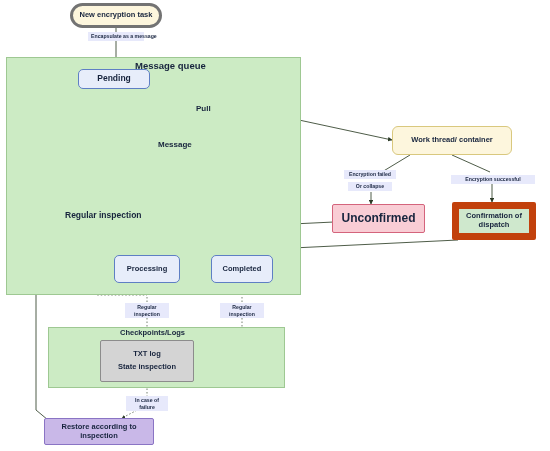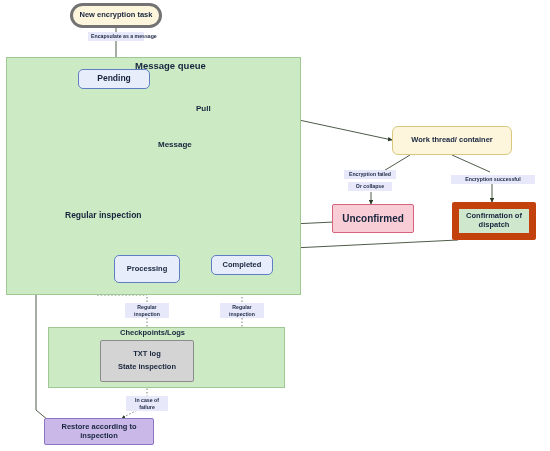--- a/index.html
+++ b/index.html
@@ -162,25 +162,25 @@
 
     <path d="M 147 378 L 147 405 L 122 418" stroke="#3a4a33" stroke-width="0.7" fill="none" stroke-dasharray="1.5,2" marker-end="url(#arrow)"></path>
   </svg>
 
   <div class="node start-node" style="left:70px; top:3px; width:92px; height:25px;">New encryption task</div>
 
   <div class="node proc-node" style="left:78px; top:69px; width:72px; height:20px;">Pending</div>
 
   <div class="node proc-node" style="left:114px; top:255px; width:66px; height:28px; font-size:7.5px;">Processing</div>
 
-  <div class="node proc-node" style="left:211px; top:255px; width:62px; height:20px; font-size:7.5px;">Completed</div>
+  <div class="node proc-node" style="left:211px; top:255px; width:62px; height:28px; font-size:7.5px;">Completed</div>
 
   <div class="node work-node" style="left:392px; top:126px; width:120px; height:29px; font-size:7.5px;">Work thread/ container</div>
 
-  <div class="node fail-node" style="left:332px; top:204px; width:82px; height:29px; font-size:10px;">Unconfirmed</div>
+  <div class="node fail-node" style="left:332px; top:204px; width:93px; height:29px; font-size:12px;">Unconfirmed</div>
 
   <div class="node ok-node" style="left:452px; top:202px; width:84px; height:38px; font-size:7.5px;">Confirmation of dispatch</div>
 
   <div class="node log-node" style="left:100px; top:340px; width:94px; height:42px;">
     <span>TXT log</span>
     <span>State inspection</span>
   </div>
 
   <div class="node restore-node" style="left:44px; top:418px; width:110px; height:27px; font-size:7.5px;">Restore according to inspection</div>
 

